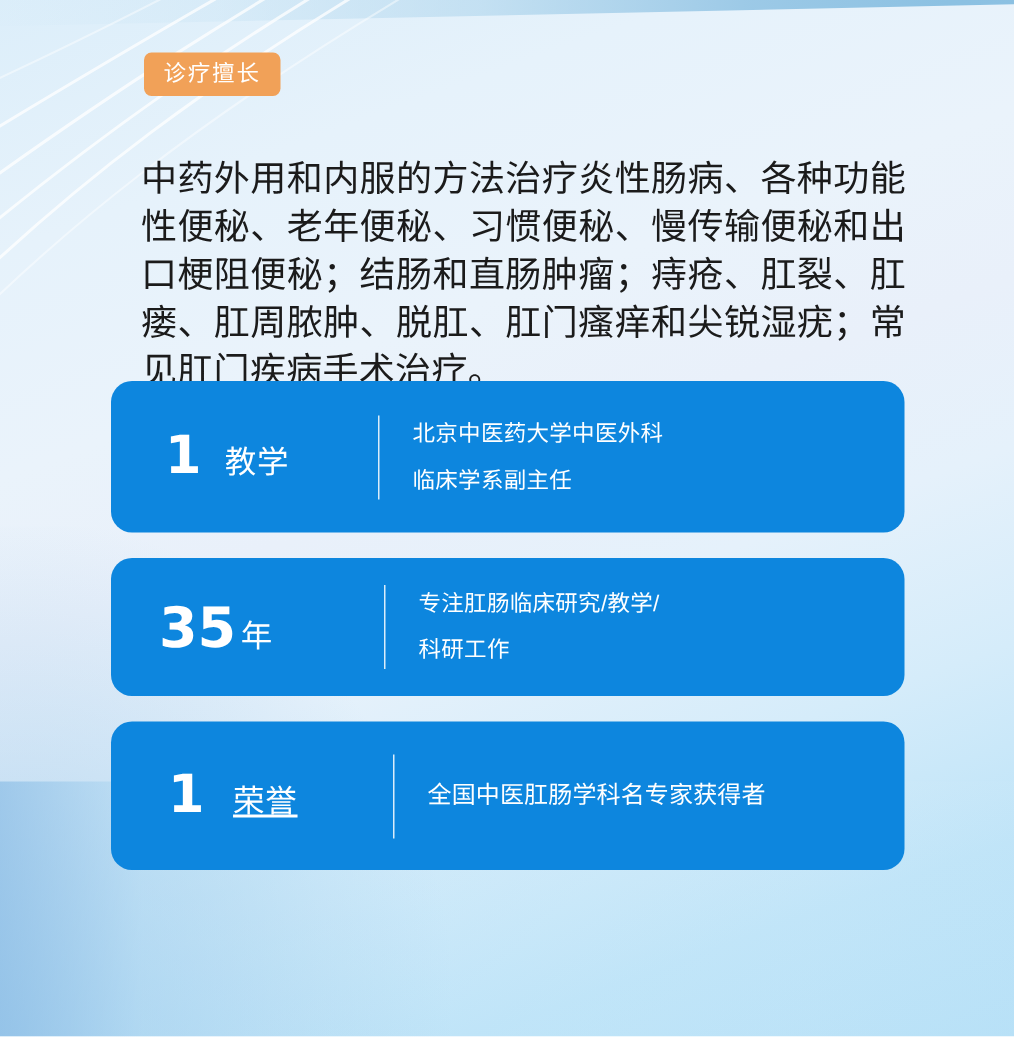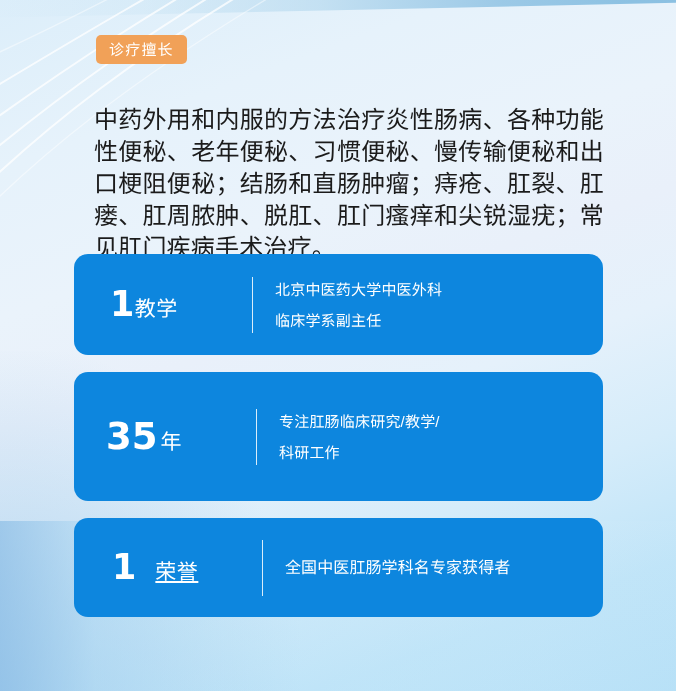--- a/index.html
+++ b/index.html
@@ -132,21 +132,21 @@
     box-sizing: border-box;
     width: 529px;
     border-radius: 14px;
     background: #0d86de;
     color: #ffffff;
     display: flex;
     align-items: center;
     overflow: hidden;
   }
   .card.c1 { height: 101px; margin-bottom: 17px; }
-  .card.c2 { height: 129px; margin-bottom: 17px; }
+  .card.c2 { height: 92px; margin-bottom: 17px; }
   .card.c3 { height: 99px; }
 
   .card-metric {
     flex: 0 0 auto;
     display: flex;
     align-items: baseline;
     justify-content: flex-start;
     padding-left: 36px;
     line-height: 1;
     white-space: nowrap;
@@ -161,21 +161,21 @@
   }
   .card.c1 .metric-num { font-size: 35px; letter-spacing: -0.5px; }
   .card.c2 .metric-num { font-size: 37px; letter-spacing: 0px; }
   .card.c3 .metric-num { font-size: 35px; }
 
   .metric-unit {
     font-size: 21px;
     font-weight: 400;
     letter-spacing: 0.5px;
   }
-  .card.c1 .metric-unit { margin-left: 1px; }
+  .card.c1 .metric-unit { margin-left: 16px; }
   .card.c2 .metric-unit { margin-left: 3px; }
   .card.c3 .metric-unit { margin-left: 19px; text-decoration: underline; }
 
   .card-divider {
     flex: 0 0 auto;
     width: 1px;
     height: 56px;
     background: rgba(255,255,255,0.85);
   }
 

